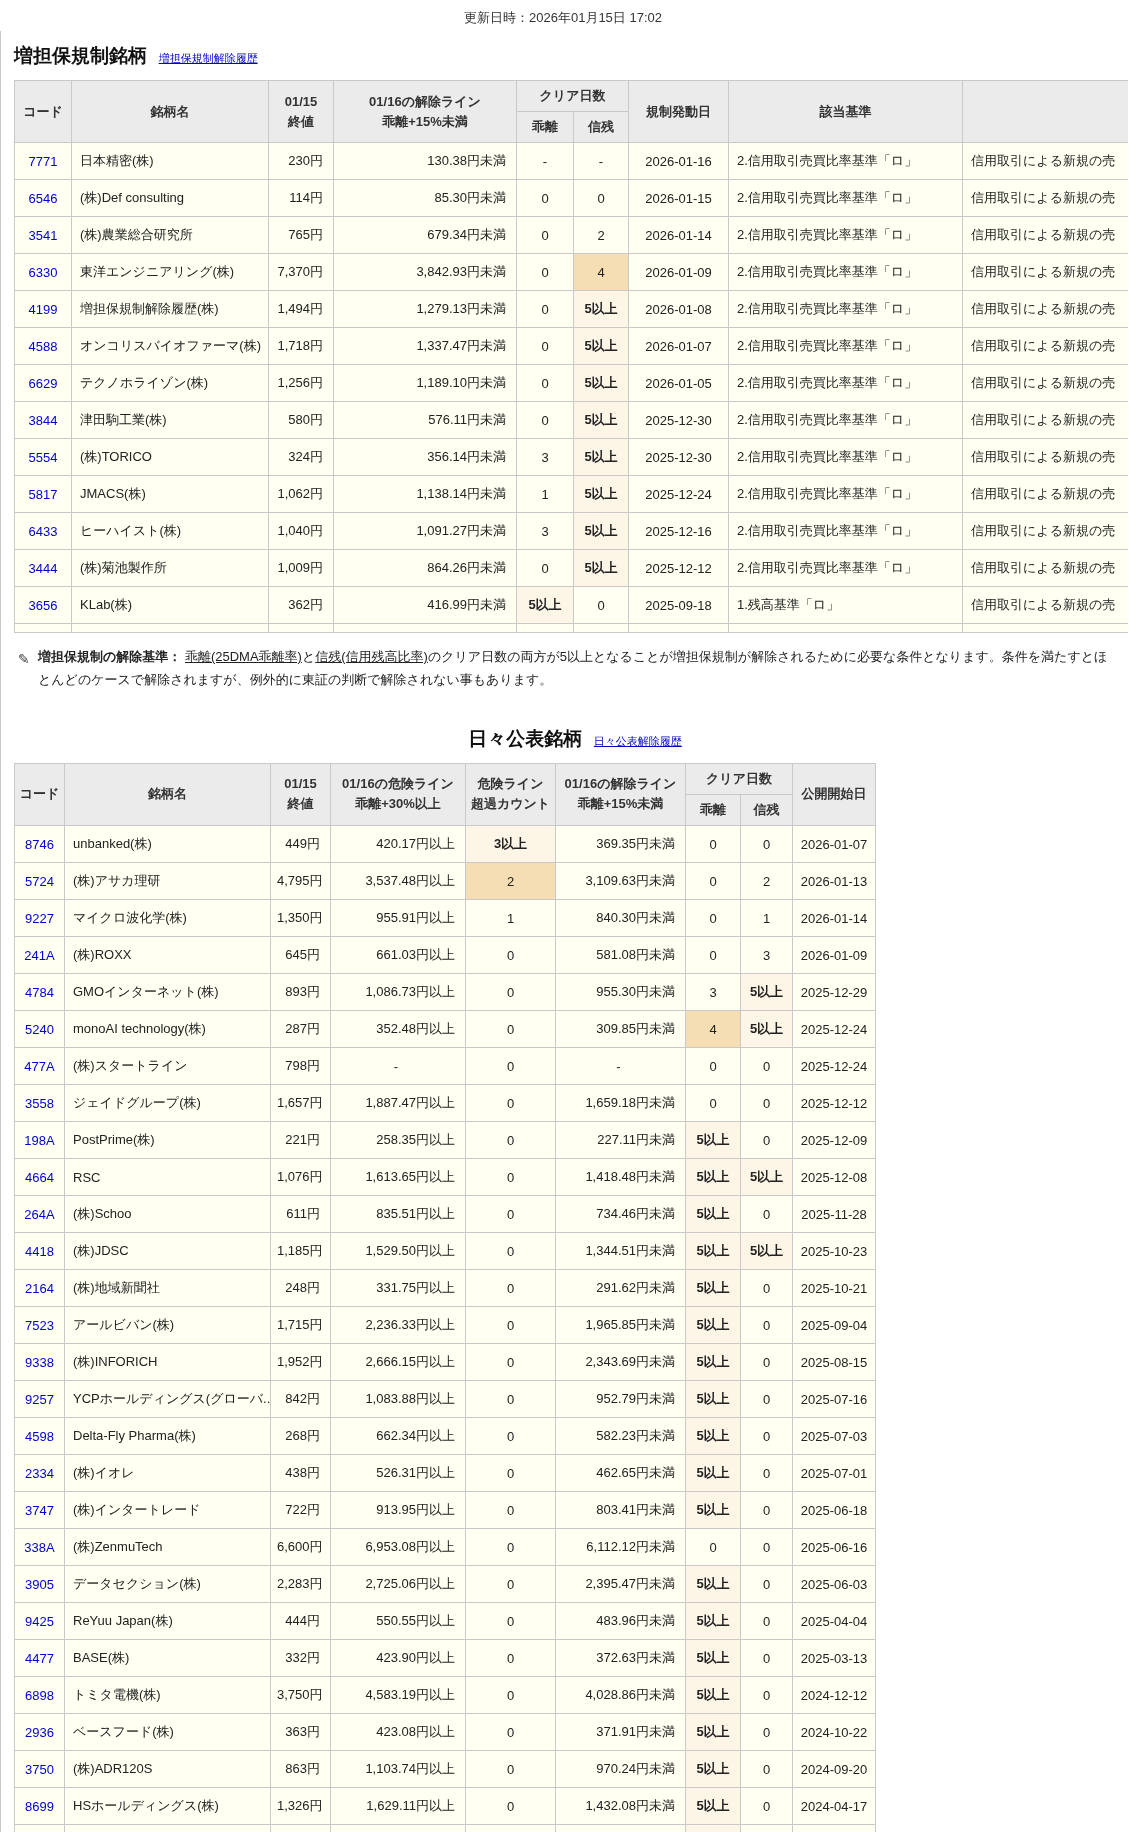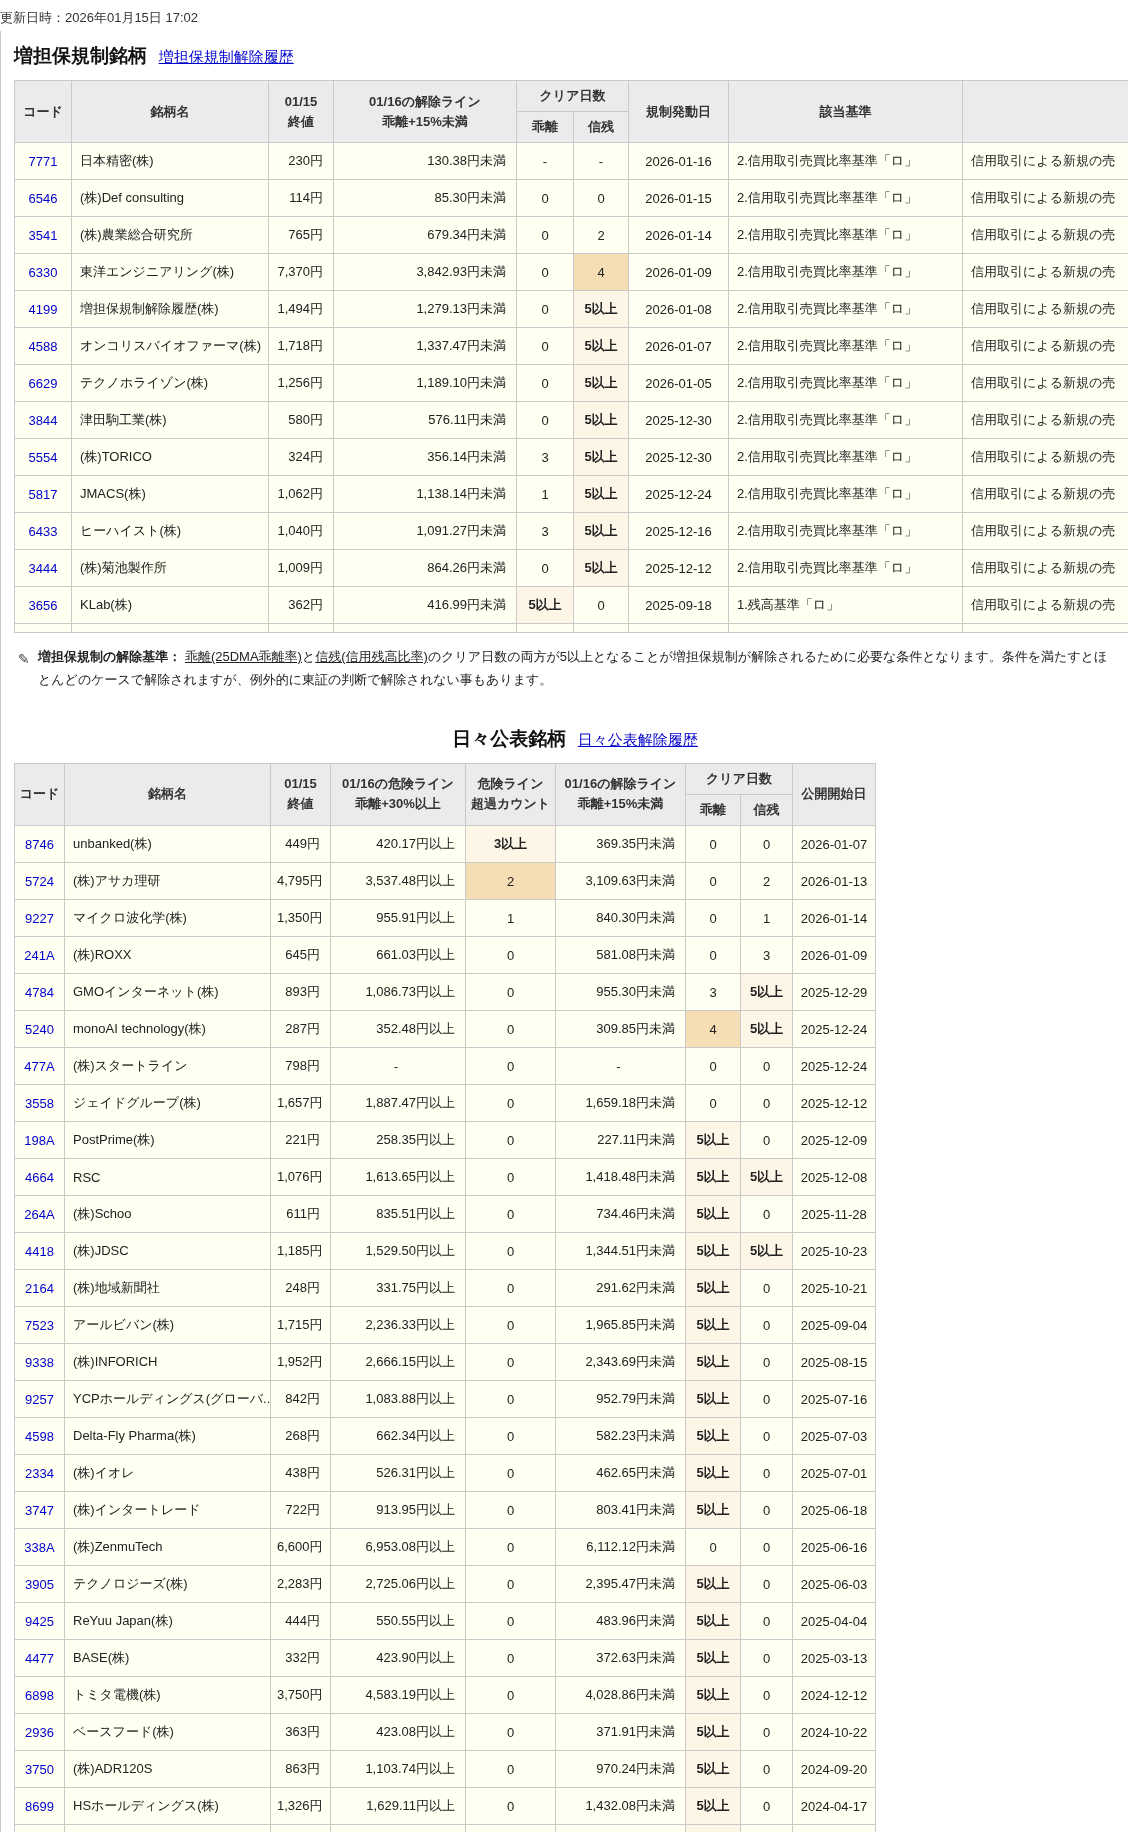--- a/index.html
+++ b/index.html
@@ -5,39 +5,39 @@
   * { box-sizing: border-box; }
   html,body { margin:0; padding:0; }
   body {
     width: 1136px;
     background: #ffffff;
     font-family: "Liberation Sans", "DejaVu Sans", sans-serif;
     font-size: 13px;
     color: #222222;
   }
   .update-line {
-    text-align: left;
+    text-align: center;
     padding: 9px 10px 2px 0;
     font-size: 13px;
     color: #333;
   }
   .content {
     border-left: 1px solid var(--border, #cccccc);
     margin-top: 2px;
     padding: 2px 0 18px 5px;
     min-height: 1790px;
   }
   .section-head { margin: 10px 0 11px 8px; }
   .section-title {
     font-size: 19px;
     font-weight: bold;
     color: #111;
   }
   .history-link {
-    font-size: 15px;
+    font-size: 11px;
     color: var(--link, #0000cc);
     text-decoration: underline;
     margin-left: 8px;
     cursor: pointer;
   }
   .table-clip { width: 1122px; overflow: hidden; }
   table {
     border-collapse: collapse;
     table-layout: fixed;
     background: var(--rowbg, #fffff2);
@@ -546,21 +546,21 @@
           <td class="c-close">6,600円</td>
           <td class="c-danger">6,953.08円以上</td>
           <td class="c-count">0</td>
           <td class="c-release">6,112.12円未満</td>
           <td class="c-kairi">0</td>
           <td class="c-shinzan">0</td>
           <td class="c-open">2025-06-16</td>
         </tr>
         <tr>
           <td class="c-code"><a>3905</a></td>
-          <td class="c-name">テクノロジーズ(株)</td>
+          <td class="c-name">データセクション(株)</td>
           <td class="c-close">2,283円</td>
           <td class="c-danger">2,725.06円以上</td>
           <td class="c-count">0</td>
           <td class="c-release">2,395.47円未満</td>
           <td class="c-kairi hl-soft b">5以上</td>
           <td class="c-shinzan">0</td>
           <td class="c-open">2025-06-03</td>
         </tr>
         <tr>
           <td class="c-code"><a>9425</a></td>

